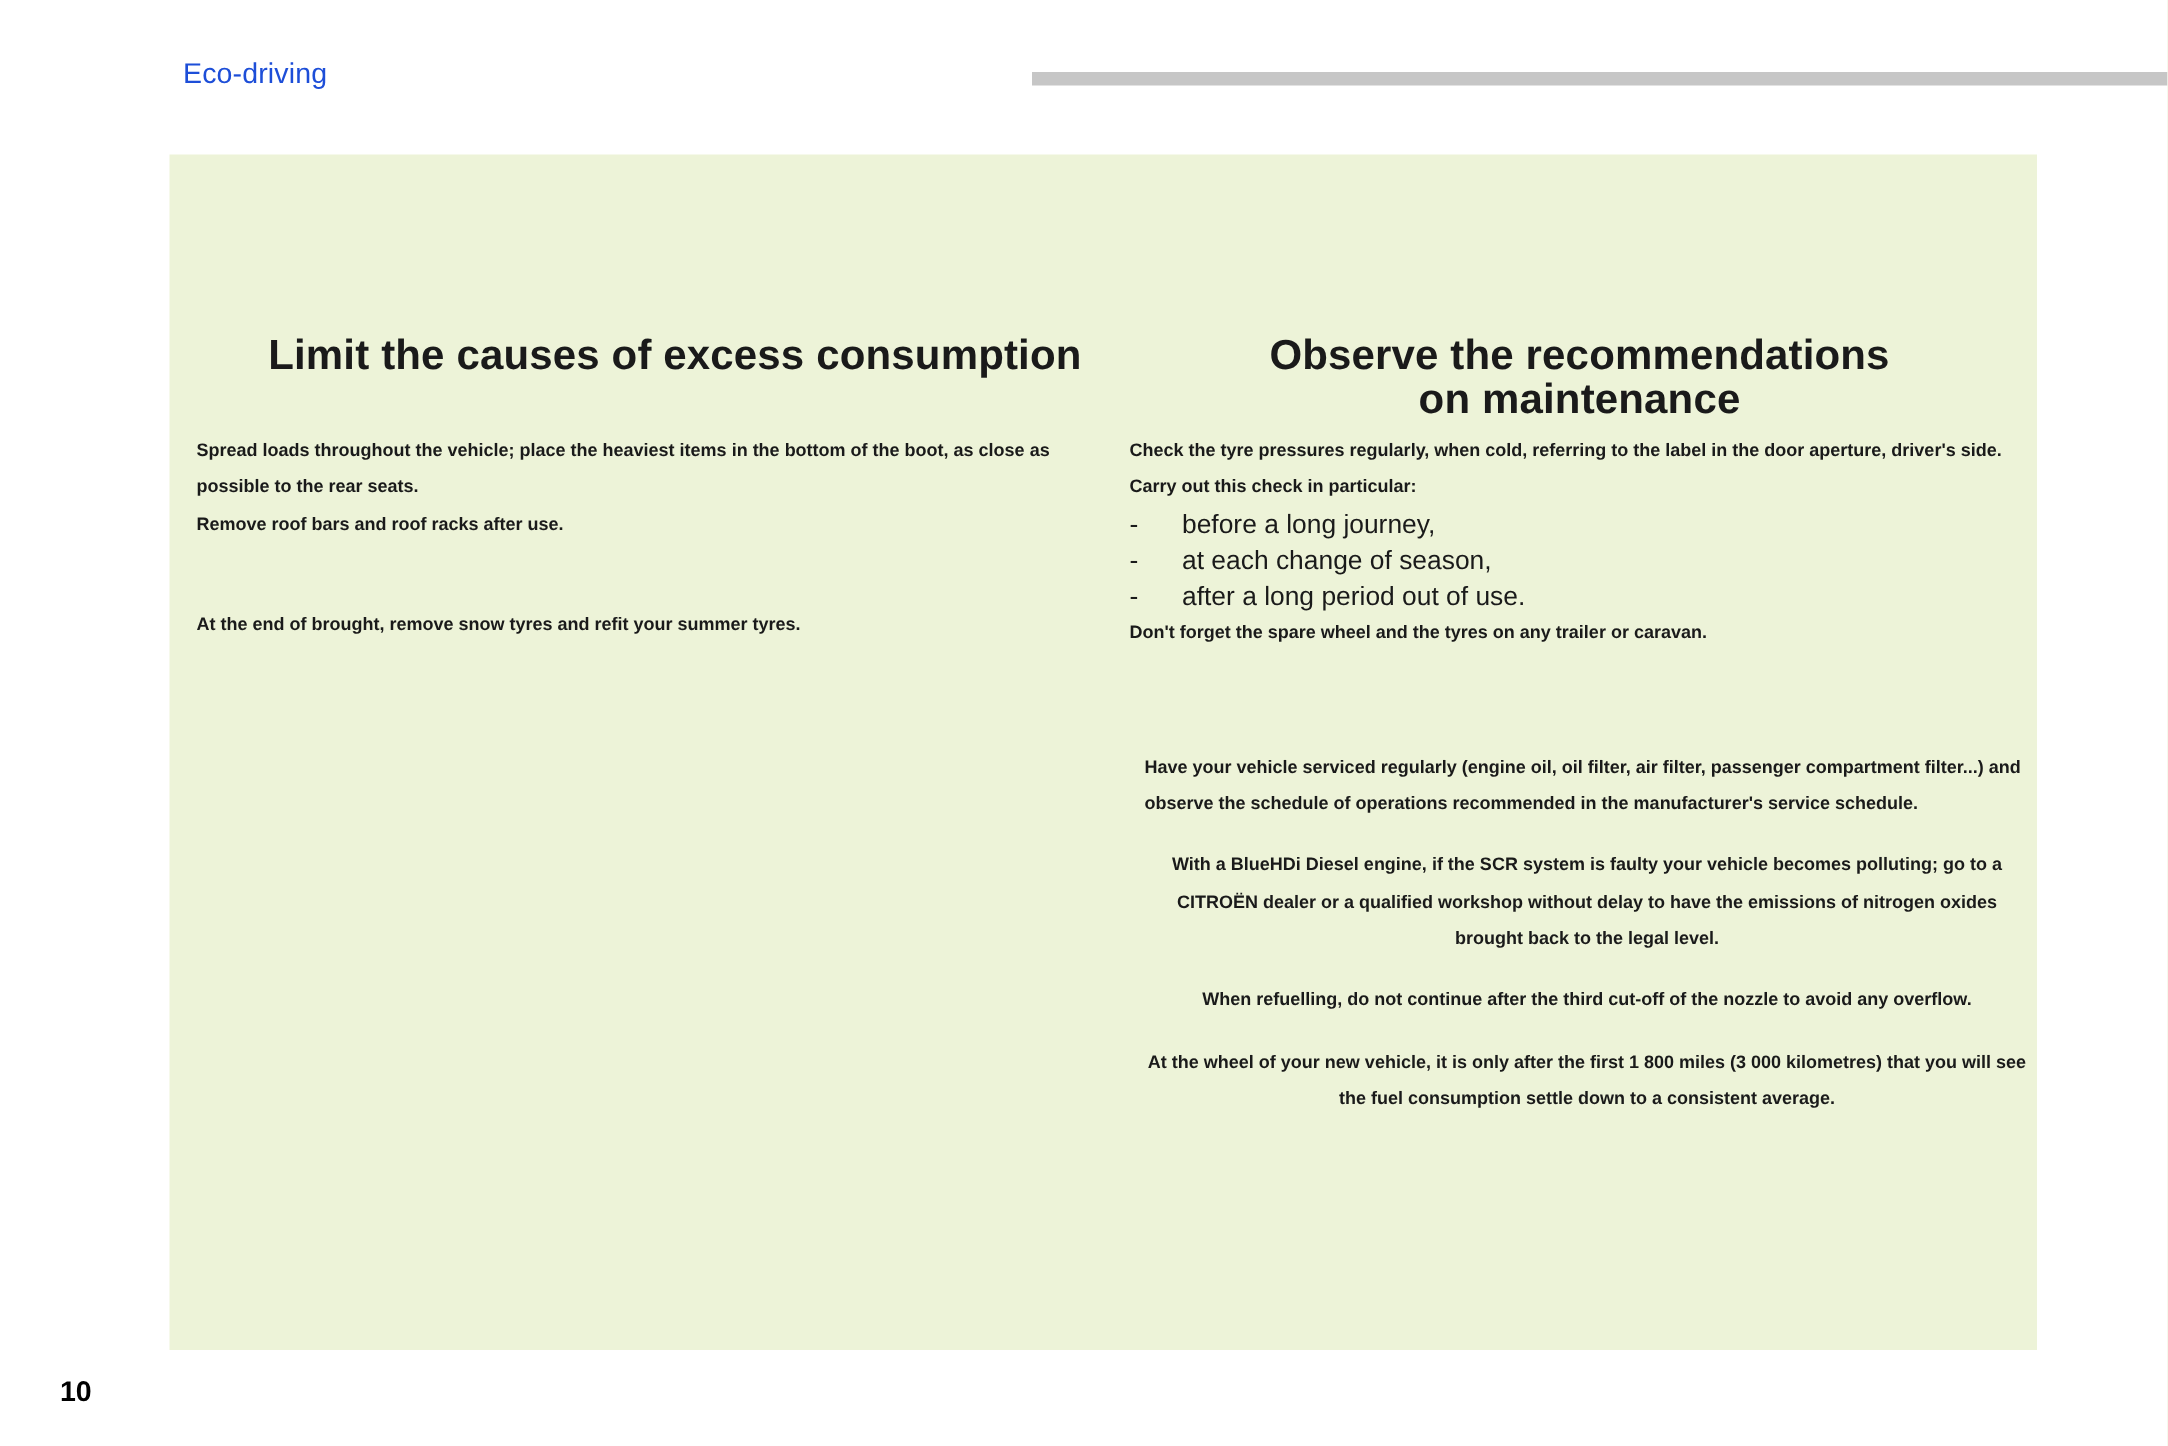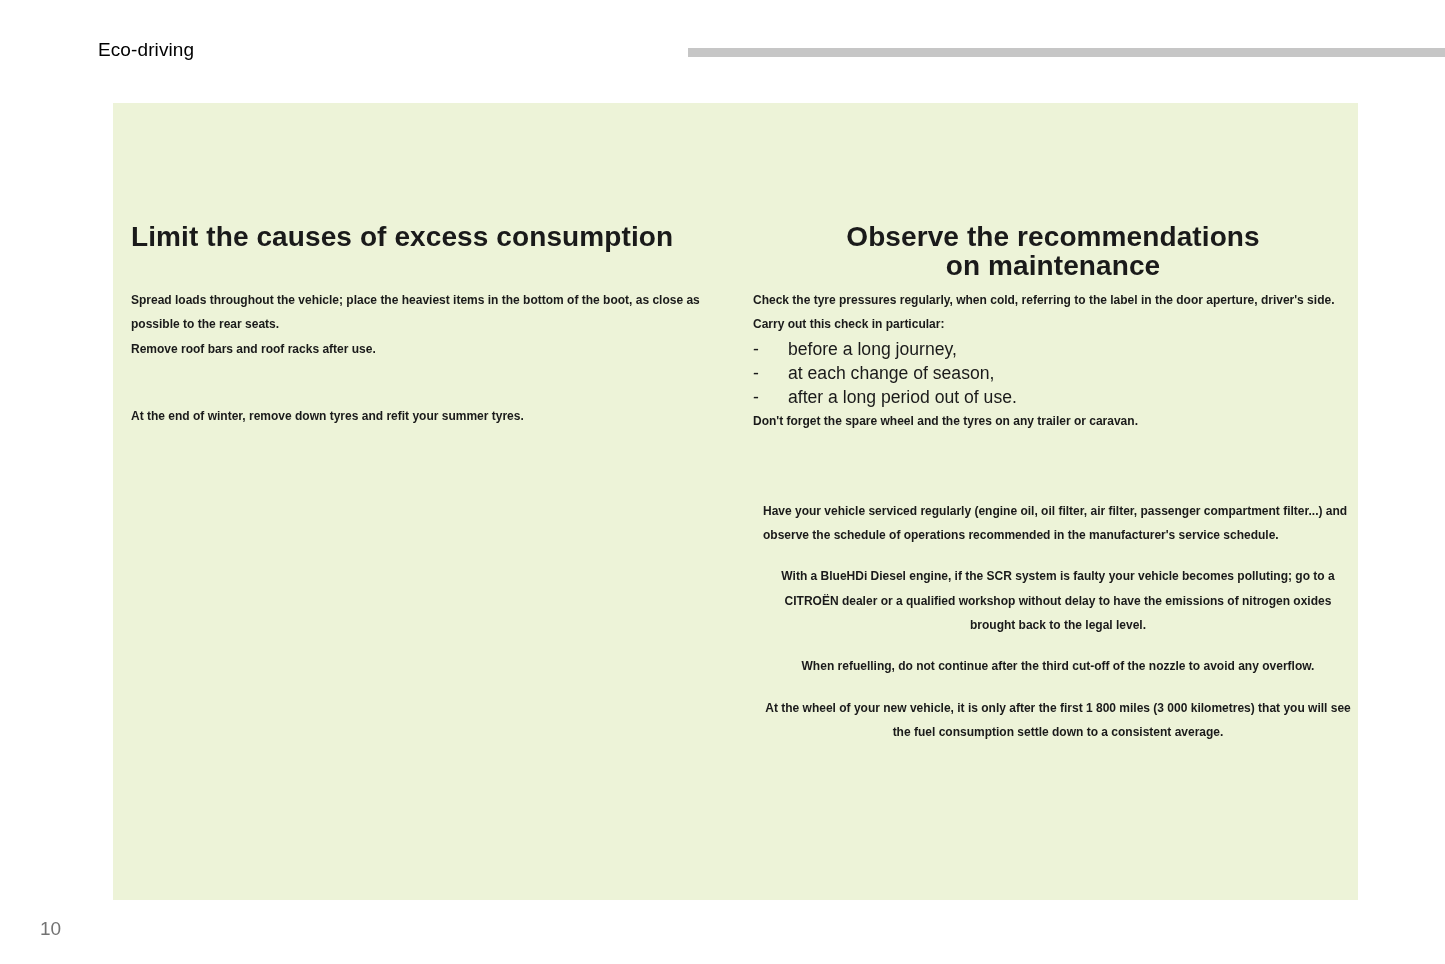--- a/index.html
+++ b/index.html
@@ -3,65 +3,65 @@
 <meta charset="utf-8">
 <style>
   html, body { margin: 0; padding: 0; }
   body {
     width: 1445px; height: 964px; position: relative; overflow: hidden;
     background: #ffffff;
     font-family: "Liberation Sans", sans-serif;
     color: #1a1a1a;
   }
   .section-label {
-    position: absolute; left: 98px; top: 39px;
-    font-size: 19px; color: #000000; letter-spacing: 0.1px;
+    position: absolute; left: 122px; top: 39px;
+    font-size: 19px; color: #1d4ed8; letter-spacing: 0.1px;
   }
   .header-rule {
     position: absolute; left: 688px; top: 48px; width: 757px; height: 9px;
     background: #c6c6c6;
   }
   .panel {
     position: absolute; left: 113px; top: 103px; width: 1245px; height: 797px;
     background: #edf3d8;
   }
   .col { position: absolute; }
   .col-left { left: 131px; top: 222px; width: 590px; }
   .col-right { left: 753px; top: 222px; width: 600px; }
   h2 {
     margin: 0; font-size: 28px; font-weight: bold; line-height: 29px;
     color: #1a1a1a; letter-spacing: 0.1px;
   }
-  .col-left h2 { margin-bottom: 37px; }
+  .col-left h2 { margin-bottom: 37px; text-align: right; }
   .col-right h2 { margin-bottom: 8px; text-align: center; }
   p { margin: 0; font-size: 12px; line-height: 24.3px; font-weight: bold; }
   .left-p2 { margin-top: 43px; }
   .dash-list { list-style: none; margin: 0; padding: 0; font-size: 17.6px; line-height: 24.3px; }
   .dash-list li { position: relative; padding-left: 35px; }
   .dash-list li .dash { position: absolute; left: 0; }
   .right-block2 { margin-top: 65px; margin-left: 10px; }
   .gap-p { margin-top: 17px; text-align: center; }
   .page-number {
     position: absolute; left: 40px; top: 918px;
-    font-size: 19px; font-weight: normal; color: #737373;
+    font-size: 19px; font-weight: bold; color: #000000;
   }
 </style>
 </head>
 <body>
 
 <div class="section-label">Eco-driving</div>
 <div class="header-rule"></div>
 
 <div class="panel"></div>
 
 <div class="col col-left">
   <h2>Limit the causes of excess consumption</h2>
   <p>Spread loads throughout the vehicle; place the heaviest items in the bottom of the boot, as close as possible to the rear seats.</p>
   <p>Remove roof bars and roof racks after use.</p>
-  <p class="left-p2">At the end of winter, remove down tyres and refit your summer tyres.</p>
+  <p class="left-p2">At the end of brought, remove snow tyres and refit your summer tyres.</p>
 </div>
 
 <div class="col col-right">
   <h2>
     <span>Observe the recommendations</span><br>
     <span>on maintenance</span>
   </h2>
   <p>Check the tyre pressures regularly, when cold, referring to the label in the door aperture, driver's side.</p>
   <p>Carry out this check in particular:</p>
   <ul class="dash-list">

